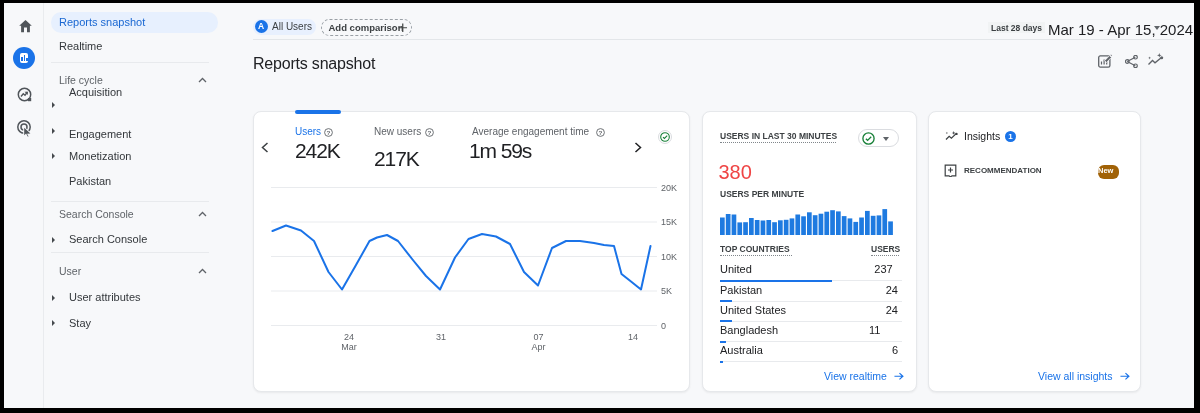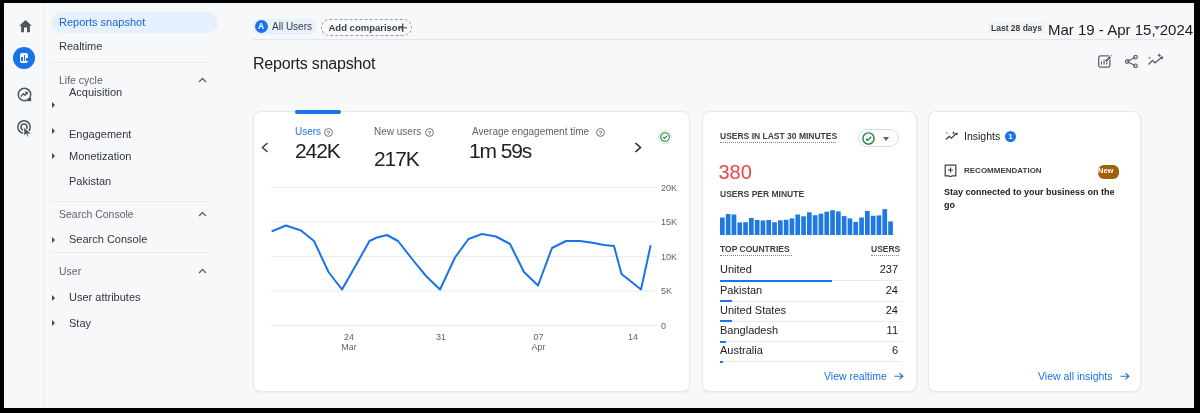--- a/index.html
+++ b/index.html
@@ -229,36 +229,36 @@
       <rect x="162.4" y="3.1" width="4.7" height="25.9" fill="#1e7ae0"></rect>
       <rect x="168.2" y="15.4" width="4.7" height="13.6" fill="#1e7ae0"></rect>
     </svg>
 
   <div class="abs ucase" style="left:720px;top:243.5px">TOP COUNTRIES</div>
   <div class="abs" style="left:720px;top:255px;width:72px;border-top:1px dotted #80868b"></div>
   <div class="abs ucase" style="left:871px;top:243.5px">USERS</div>
   <div class="abs" style="left:871px;top:255px;width:28px;border-top:1px dotted #80868b"></div>
 
   <div class="abs" style="left:720px;top:263px;font-size:11px;color:#202124">United</div>
-  <div class="abs" style="left:869px;top:263px;width:29px;text-align:right;font-size:11px;color:#202124">237</div>
+  <div class="abs" style="left:869px;top:263px;width:29px;text-align:center;font-size:11px;color:#202124">237</div>
   <div class="abs" style="left:720px;top:280px;width:182px;height:1px;background:#e8eaed"></div>
   <div class="abs" style="left:720px;top:279.5px;width:112px;height:2px;background:#1a73e8"></div>
 
   <div class="abs" style="left:720px;top:283.5px;font-size:11px;color:#202124">Pakistan</div>
   <div class="abs" style="left:869px;top:283.5px;width:29px;text-align:right;font-size:11px;color:#202124">24</div>
   <div class="abs" style="left:720px;top:300.5px;width:182px;height:1px;background:#e8eaed"></div>
   <div class="abs" style="left:720px;top:300px;width:12px;height:2px;background:#1a73e8"></div>
 
   <div class="abs" style="left:720px;top:303.5px;font-size:11px;color:#202124">United States</div>
   <div class="abs" style="left:869px;top:303.5px;width:29px;text-align:right;font-size:11px;color:#202124">24</div>
   <div class="abs" style="left:720px;top:320.7px;width:182px;height:1px;background:#e8eaed"></div>
   <div class="abs" style="left:720px;top:320.2px;width:12px;height:2px;background:#1a73e8"></div>
 
   <div class="abs" style="left:720px;top:323.7px;font-size:11px;color:#202124">Bangladesh</div>
-  <div class="abs" style="left:869px;top:323.7px;width:29px;text-align:right;font-size:11px;color:#202124">11</div>
+  <div class="abs" style="left:869px;top:323.7px;width:29px;font-size:11px;color:#202124">11</div>
   <div class="abs" style="left:720px;top:341px;width:182px;height:1px;background:#e8eaed"></div>
   <div class="abs" style="left:720px;top:340.5px;width:6px;height:2px;background:#1a73e8"></div>
 
   <div class="abs" style="left:720px;top:343.7px;font-size:11px;color:#202124">Australia</div>
   <div class="abs" style="left:869px;top:343.7px;width:29px;text-align:right;font-size:11px;color:#202124">6</div>
   <div class="abs" style="left:720px;top:361px;width:182px;height:1px;background:#e8eaed"></div>
   <div class="abs" style="left:720px;top:360.5px;width:3px;height:2px;background:#1a73e8"></div>
 
   <div class="abs" style="left:824px;top:369.5px;font-size:10.5px;font-weight:400;color:#1a73e8">View realtime</div>
   <svg class="abs" style="left:894px;top:371.5px" width="10" height="8.5" viewBox="0 0 11 9">
@@ -275,20 +275,19 @@
   <div class="abs" style="left:964px;top:130px;font-size:10.5px;font-weight:500;color:#202124">Insights</div>
   <div class="abs" style="left:1004.8px;top:130.8px;width:11.5px;height:11.5px;border-radius:50%;background:#1a73e8;color:#fff;font-size:8px;font-weight:700;text-align:center;line-height:11.5px">1</div>
 
   <svg class="abs" style="left:944px;top:164px" width="13" height="13" viewBox="0 0 13 13">
     <path d="M1.2 1.2 H11.8 V11.8 H8 L6.5 13 L5 11.8 H1.2 Z" fill="none" stroke="#3c4043" stroke-width="1.2"></path>
     <path d="M6.5 3.5 V8.5 M4 6 H9" stroke="#3c4043" stroke-width="1.2"></path>
   </svg>
   <div class="abs" style="left:964px;top:166px;font-size:8px;font-weight:700;letter-spacing:0px;color:#3c4043">RECOMMENDATION</div>
   <div class="abs" style="left:1098px;top:165.3px;width:21px;height:14px;border-radius:6px;background:#a16207;color:#fff;font-size:7.5px;font-weight:700;text-align:left;line-height:11.5px">New</div>
 
-  <div class="abs" style="left:944px;top:186px;width:182px;font-size:9px;font-weight:700;color:#202124;line-height:13px">Stay connected to your business on the go</div>
 
   <div class="abs" style="left:1038px;top:369.5px;font-size:10.5px;font-weight:500;color:#1a73e8">View all insights</div>
   <svg class="abs" style="left:1119.5px;top:371.5px" width="10" height="8.5" viewBox="0 0 11 9">
       <path d="M0.5 4.5 H9.5 M6 1 L9.8 4.5 L6 8" fill="none" stroke="#1a73e8" stroke-width="1.3"></path>
     </svg>
 
 </div>
 
 </body></html>

